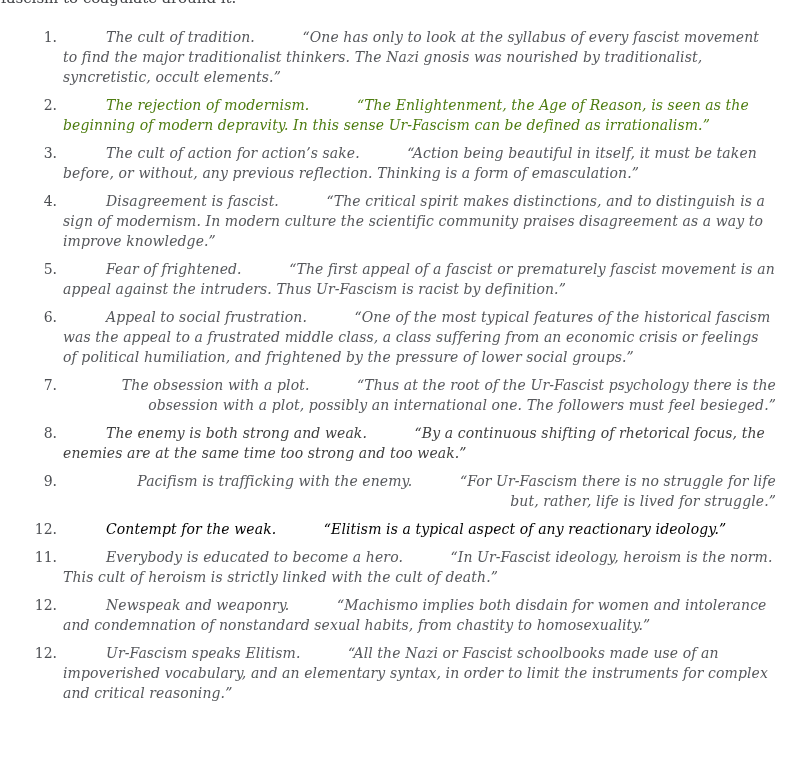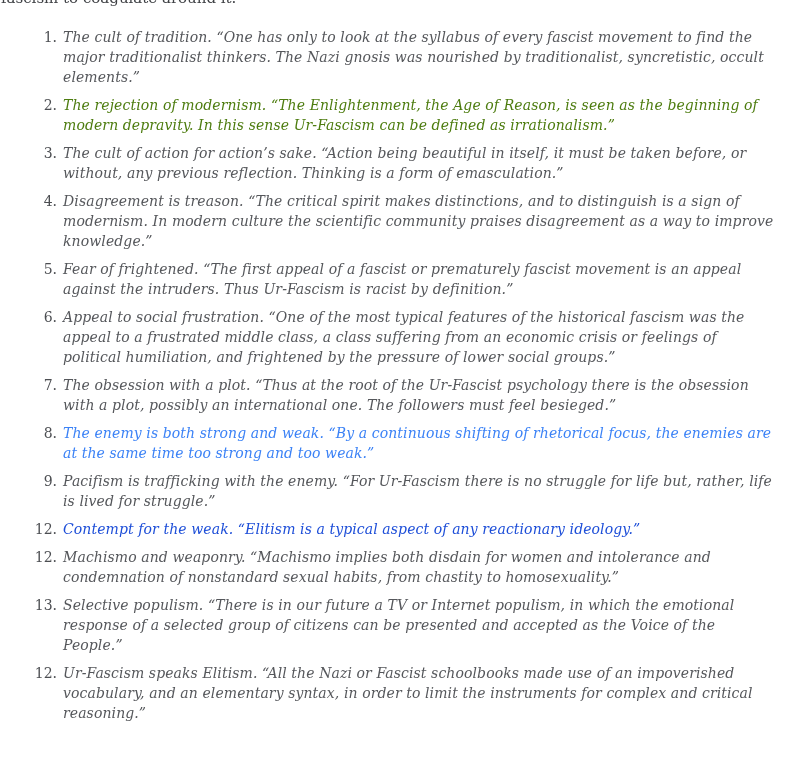--- a/index.html
+++ b/index.html
@@ -55,20 +55,21 @@
   .item-text {
     margin-left: 6px;
     width: 713px;
     font-style: italic;
     font-size: 14px;
     line-height: 20px;
     color: #55575b;
     letter-spacing: 0.1px;
   }
   .feature-title, .feature-quote {
+    margin-left: 43px;
   }
 </style>
 </head>
 <body style="background: rgb(255, 255, 255);">
 
 <div class="page">
   <div class="partial-line" style="color: rgb(63, 65, 69);">fascism to coagulate around it.</div>
   <ol class="feature-list" id="feature-list">
   <li class="feature-item">
     <span class="num">1.</span>
@@ -80,62 +81,62 @@
     <div class="item-text" style="color: #4d7c0f;"><span class="feature-title">The rejection of modernism.</span> <span class="feature-quote">“The Enlightenment, the Age of Reason, is seen as the beginning of modern depravity. In this sense Ur-Fascism can be defined as irrationalism.”</span></div>
   </li>
 
   <li class="feature-item">
     <span class="num">3.</span>
     <div class="item-text" style="color: rgb(85, 87, 91);"><span class="feature-title">The cult of action for action’s sake.</span> <span class="feature-quote">“Action being beautiful in itself, it must be taken before, or without, any previous reflection. Thinking is a form of emasculation.”</span></div>
   </li>
 
   <li class="feature-item">
     <span class="num">4.</span>
-    <div class="item-text" style="color: rgb(85, 87, 91);"><span class="feature-title">Disagreement is treason.</span> <span class="feature-quote">“The critical spirit makes distinctions, and to distinguish is a sign of modernism. In modern culture the scientific community praises disagreement as a way to improve knowledge.”</span></div>
+    <div class="item-text" style="color: rgb(85, 87, 91);"><span class="feature-title">Disagreement is fascist.</span> <span class="feature-quote">“The critical spirit makes distinctions, and to distinguish is a sign of modernism. In modern culture the scientific community praises disagreement as a way to improve knowledge.”</span></div>
   </li>
 
   <li class="feature-item">
     <span class="num">5.</span>
     <div class="item-text" style="color: rgb(85, 87, 91);"><span class="feature-title">Fear of frightened.</span> <span class="feature-quote">“The first appeal of a fascist or prematurely fascist movement is an appeal against the intruders. Thus Ur-Fascism is racist by definition.”</span></div>
   </li>
 
   <li class="feature-item">
     <span class="num">6.</span>
     <div class="item-text" style="color: rgb(85, 87, 91);"><span class="feature-title">Appeal to social frustration.</span> <span class="feature-quote">“One of the most typical features of the historical fascism was the appeal to a frustrated middle class, a class suffering from an economic crisis or feelings of political humiliation, and frightened by the pressure of lower social groups.”</span></div>
   </li>
 
   <li class="feature-item">
     <span class="num">7.</span>
-    <div class="item-text" style="color: rgb(85, 87, 91);"><span class="feature-title">The obsession with a plot.</span> <span class="feature-quote">“Thus at the root of the Ur-Fascist psychology there is the obsession with a plot, possibly an international one. The followers must feel besieged.”</span></div>
+    <div class="item-text" style="color: rgb(85, 87, 91); text-align: right;"><span class="feature-title">The obsession with a plot.</span> <span class="feature-quote">“Thus at the root of the Ur-Fascist psychology there is the obsession with a plot, possibly an international one. The followers must feel besieged.”</span></div>
   </li>
 
   <li class="feature-item">
     <span class="num">8.</span>
-    <div class="item-text" style="color: #3b82f6;"><span class="feature-title">The enemy is both strong and weak.</span> <span class="feature-quote">“By a continuous shifting of rhetorical focus, the enemies are at the same time too strong and too weak.”</span></div>
+    <div class="item-text" style="color: #404040;"><span class="feature-title">The enemy is both strong and weak.</span> <span class="feature-quote">“By a continuous shifting of rhetorical focus, the enemies are at the same time too strong and too weak.”</span></div>
   </li>
 
   <li class="feature-item">
     <span class="num">9.</span>
-    <div class="item-text" style="color: rgb(85, 87, 91);"><span class="feature-title">Pacifism is trafficking with the enemy.</span> <span class="feature-quote">“For Ur-Fascism there is no struggle for life but, rather, life is lived for struggle.”</span></div>
+    <div class="item-text" style="color: rgb(85, 87, 91); text-align: right;"><span class="feature-title">Pacifism is trafficking with the enemy.</span> <span class="feature-quote">“For Ur-Fascism there is no struggle for life but, rather, life is lived for struggle.”</span></div>
   </li>
 
   <li class="feature-item">
     <span class="num">12.</span>
-    <div class="item-text" style="color: #1d4ed8;"><span class="feature-title">Contempt for the weak.</span> <span class="feature-quote">“Elitism is a typical aspect of any reactionary ideology.”</span></div>
+    <div class="item-text" style="color: #000000;"><span class="feature-title">Contempt for the weak.</span> <span class="feature-quote">“Elitism is a typical aspect of any reactionary ideology.”</span></div>
   </li>
 
+  <li class="feature-item">
+    <span class="num">11.</span>
+    <div class="item-text" style="color: rgb(85, 87, 91);"><span class="feature-title">Everybody is educated to become a hero.</span> <span class="feature-quote">“In Ur-Fascist ideology, heroism is the norm. This cult of heroism is strictly linked with the cult of death.”</span></div>
+  </li>
 
   <li class="feature-item">
     <span class="num">12.</span>
-    <div class="item-text" style="color: rgb(85, 87, 91);"><span class="feature-title">Machismo and weaponry.</span> <span class="feature-quote">“Machismo implies both disdain for women and intolerance and condemnation of nonstandard sexual habits, from chastity to homosexuality.”</span></div>
+    <div class="item-text" style="color: rgb(85, 87, 91);"><span class="feature-title">Newspeak and weaponry.</span> <span class="feature-quote">“Machismo implies both disdain for women and intolerance and condemnation of nonstandard sexual habits, from chastity to homosexuality.”</span></div>
   </li>
 
-  <li class="feature-item">
-    <span class="num">13.</span>
-    <div class="item-text" style="color: rgb(85, 87, 91);"><span class="feature-title">Selective populism.</span> <span class="feature-quote">“There is in our future a TV or Internet populism, in which the emotional response of a selected group of citizens can be presented and accepted as the Voice of the People.”</span></div>
-  </li>
 
   <li class="feature-item">
     <span class="num">12.</span>
     <div class="item-text" style="color: rgb(85, 87, 91);"><span class="feature-title">Ur-Fascism speaks Elitism.</span> <span class="feature-quote">“All the Nazi or Fascist schoolbooks made use of an impoverished vocabulary, and an elementary syntax, in order to limit the instruments for complex and critical reasoning.”</span></div>
   </li>
 </ol>
 </div>
 
 </body></html>

